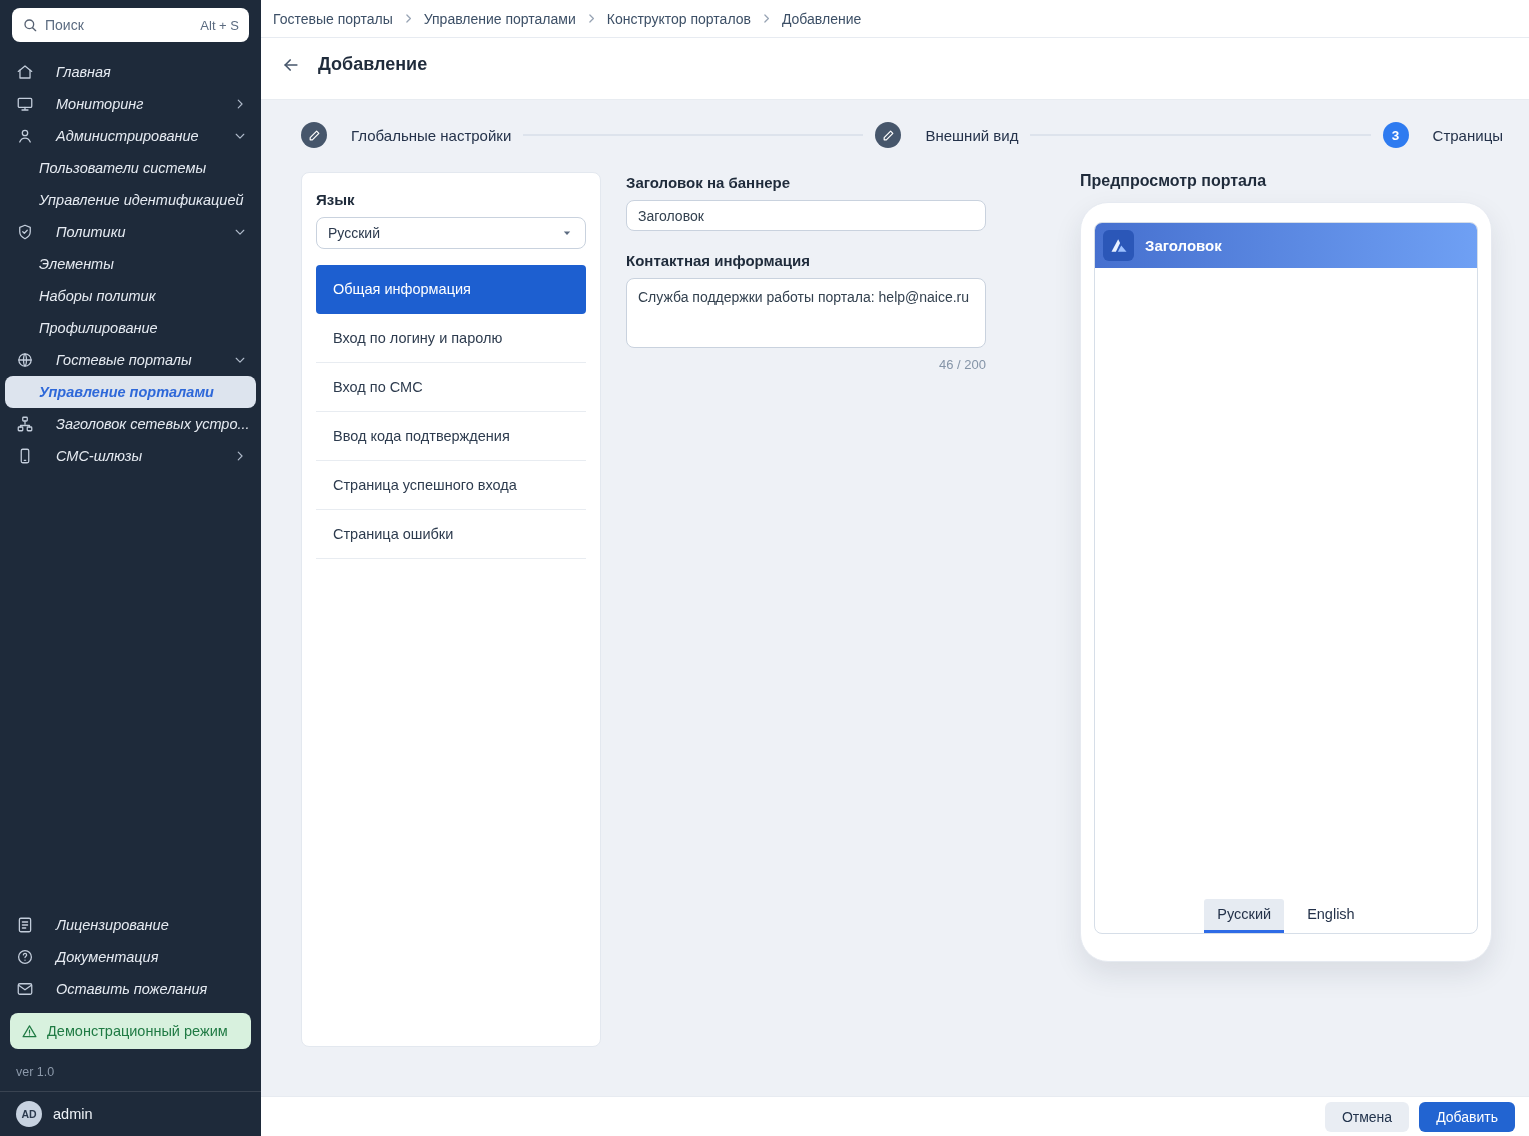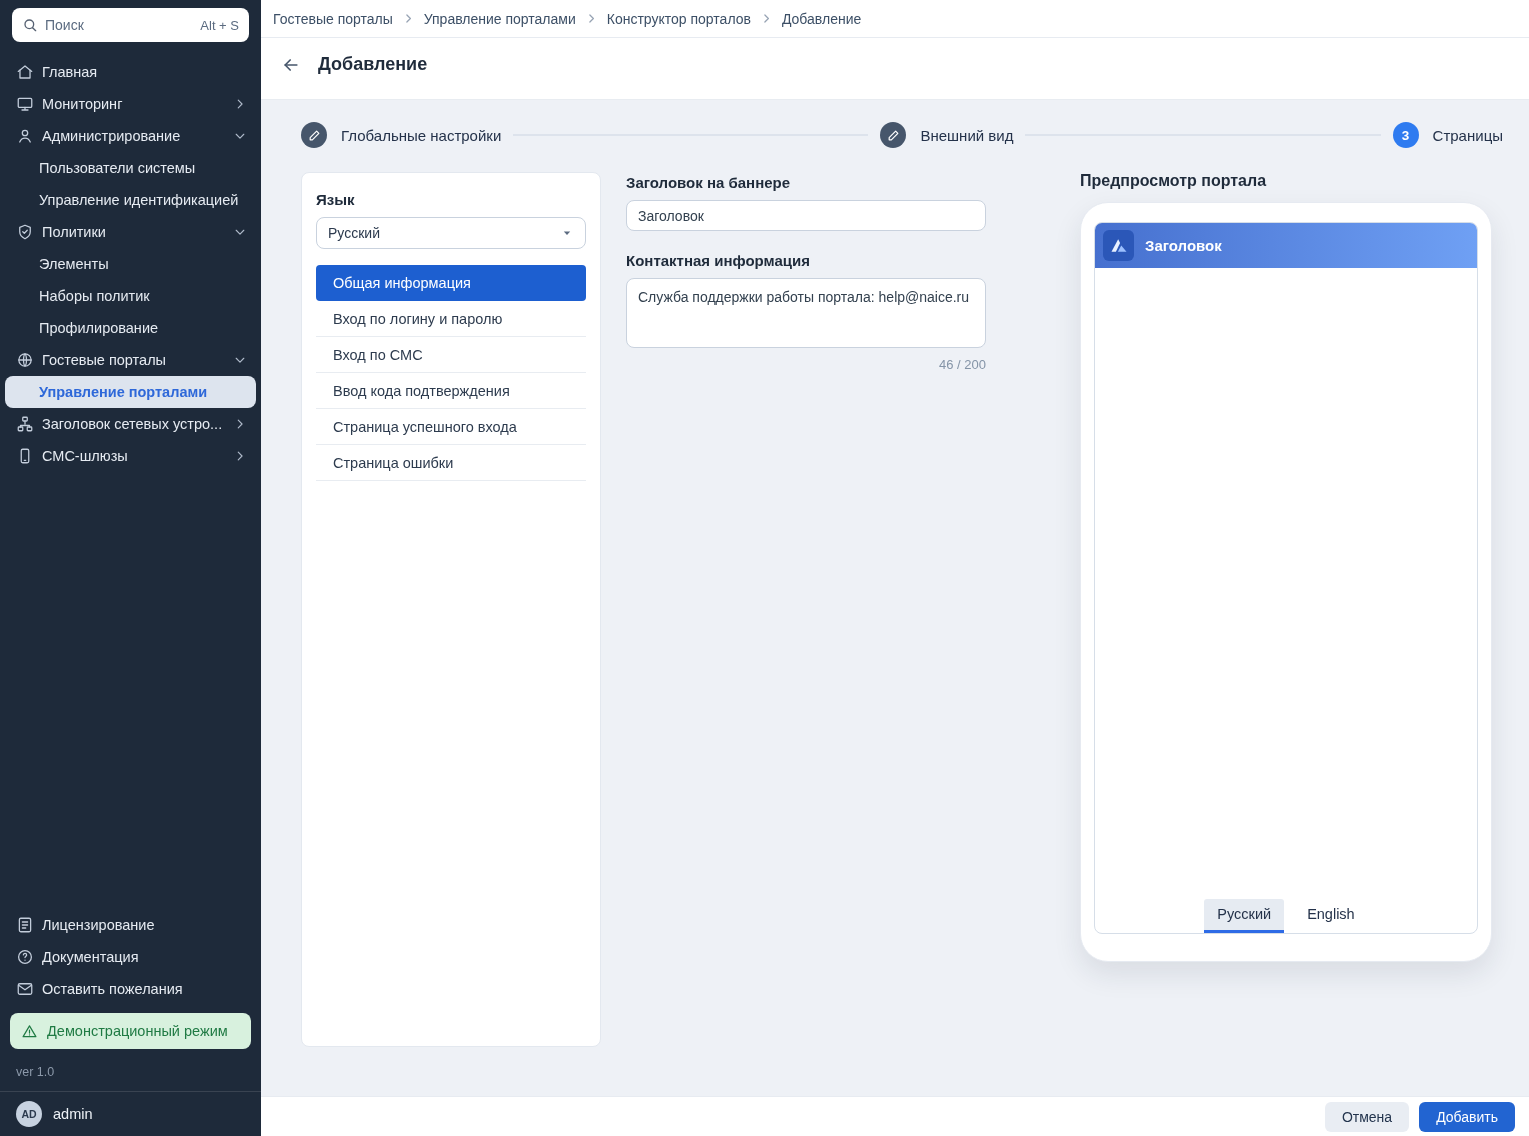--- a/index.html
+++ b/index.html
@@ -19,22 +19,22 @@
   .brand-icon { width:22px; height:22px; }
   .brand-name { font-size:17px; font-weight:bold; color:#ffffff; letter-spacing:.3px; }
   .collapse-btn { color:#c4cedb; cursor:pointer; }
   .search-box { margin:8px 12px 14px; background:#ffffff; border-radius:8px; height:34px;
     display:flex; align-items:center; gap:7px; padding:0 10px; }
   .search-box .icon { color:#566172; width:16px; height:16px; }
   .search-box input { flex:1; border:none; outline:none; font:inherit; font-size:14px; color:#334155; min-width:0; background:transparent; }
   .search-box input::placeholder { color:#5b6b80; }
   .search-shortcut { color:#5b6b80; font-size:13px; white-space:nowrap; }
   .nav { flex:1; overflow:hidden; }
-  .nav-item { height:32px; display:flex; align-items:center; gap:8px; padding:0 14px 0 16px;
-    font-size:14.5px; color:#e6ebf2; cursor:pointer; white-space:nowrap; }
+  .nav-item { height:32px; display:flex; align-items:center; gap:22px; padding:0 14px 0 16px;
+    font-size:14.5px; color:#e6ebf2; cursor:pointer; white-space:nowrap;font-style:italic; }
   .nav-item .icon { color:#c3cddb; }
   .nav-item .chev { margin-left:auto; color:#aeb9c9; width:14px; height:14px; }
   .nav-sub { padding-left:39px; }
   .nav-sub.active { background:#dde4ee; color:#2e68d9; border-radius:8px; margin:0 5px; padding-left:34px; font-weight:bold; }
   .sidebar-bottom { margin-top:auto; padding-bottom:0; }
   .demo-badge { margin:8px 10px 6px; background:#d8f1de; color:#1f7a43; border-radius:8px;
     height:36px; display:flex; align-items:center; gap:9px; padding:0 11px; font-size:14.5px; }
   .demo-badge .icon { width:17px; height:17px; color:#1f7a43; }
   .version { color:#8b98a9; font-size:12.5px; padding:10px 16px 12px; }
   .user-row { border-top:1px solid rgba(255,255,255,.12); padding:9px 16px; display:flex; align-items:center; gap:11px; }
@@ -50,39 +50,39 @@
   .crumb-sep { color:#97a3b4; width:13px; height:13px; }
   .title-bar { flex:none; background:#fff; border-bottom:1px solid #e8ecf1; padding:16px 20px 24px;
     display:flex; align-items:center; gap:17px; }
   .back-btn { color:#46566b; cursor:pointer; width:20px; height:20px; }
   .page-title { font-size:18px; font-weight:bold; color:#1f2b3b; }
 
   .content { flex:1; padding:22px 26px 0 40px; overflow:hidden; }
 
   
   .stepper { display:flex; align-items:center; margin-bottom:24px; }
-  .step { display:flex; align-items:center; gap:14px; white-space:nowrap; }
+  .step { display:flex; align-items:center; gap:24px; white-space:nowrap; }
   .step-circle { width:26px; height:26px; border-radius:50%; background:#46566b; color:#fff;
     display:flex; align-items:center; justify-content:center; font-size:13.5px; font-weight:bold; }
   .step-circle .icon { width:13px; height:13px; }
   .step.active .step-circle { background:#2e7bf0; }
   .step-label { font-size:15px; color:#24324a; }
   .step-line { flex:1; height:2px; background:#dde3ec; margin:0 12px; }
 
   .columns { display:flex; align-items:flex-start; }
 
   
   .pages-card { width:300px; flex:none; background:#fff; border:1px solid #e3e8ef; border-radius:8px;
     padding:18px 14px; height:875px; }
   .field-label { font-size:15px; font-weight:bold; color:#1f2b3b; margin-bottom:9px; }
   .select { border:1px solid #c9d2de; border-radius:8px; height:32px; display:flex; align-items:center;
     justify-content:space-between; padding:0 11px; font-size:14px; color:#2c3a4e; cursor:pointer; background:#fff; }
   .select .icon { width:14px; height:14px; color:#5b6b80; }
   .page-tabs { margin-top:16px; }
-  .page-tab { height:36px; display:flex; align-items:center; padding:0 17px; font-size:14.5px;
+  .page-tab { height:49px; display:flex; align-items:center; padding:0 17px; font-size:14.5px;
     color:#2d3b4e; border-bottom:1px solid #e8ecf1; cursor:pointer; }
   .page-tab.active { background:#1d5fd0; color:#fff; border-radius:4px; border-bottom-color:transparent; }
 
   
   .fields-col { width:360px; flex:none; margin-left:25px; padding-top:2px; }
   .text-input { width:100%; height:31px; border:1px solid #c9d2de; border-radius:8px; padding:0 11px;
     font:inherit; font-size:14px; color:#33414f; outline:none; }
   .textarea { width:100%; height:70px; border:1px solid #c9d2de; border-radius:8px; padding:8px 11px;
     font:inherit; font-size:14px; color:#33414f; line-height:1.45; resize:none; outline:none; }
   .mt20 { margin-top:21px; }

